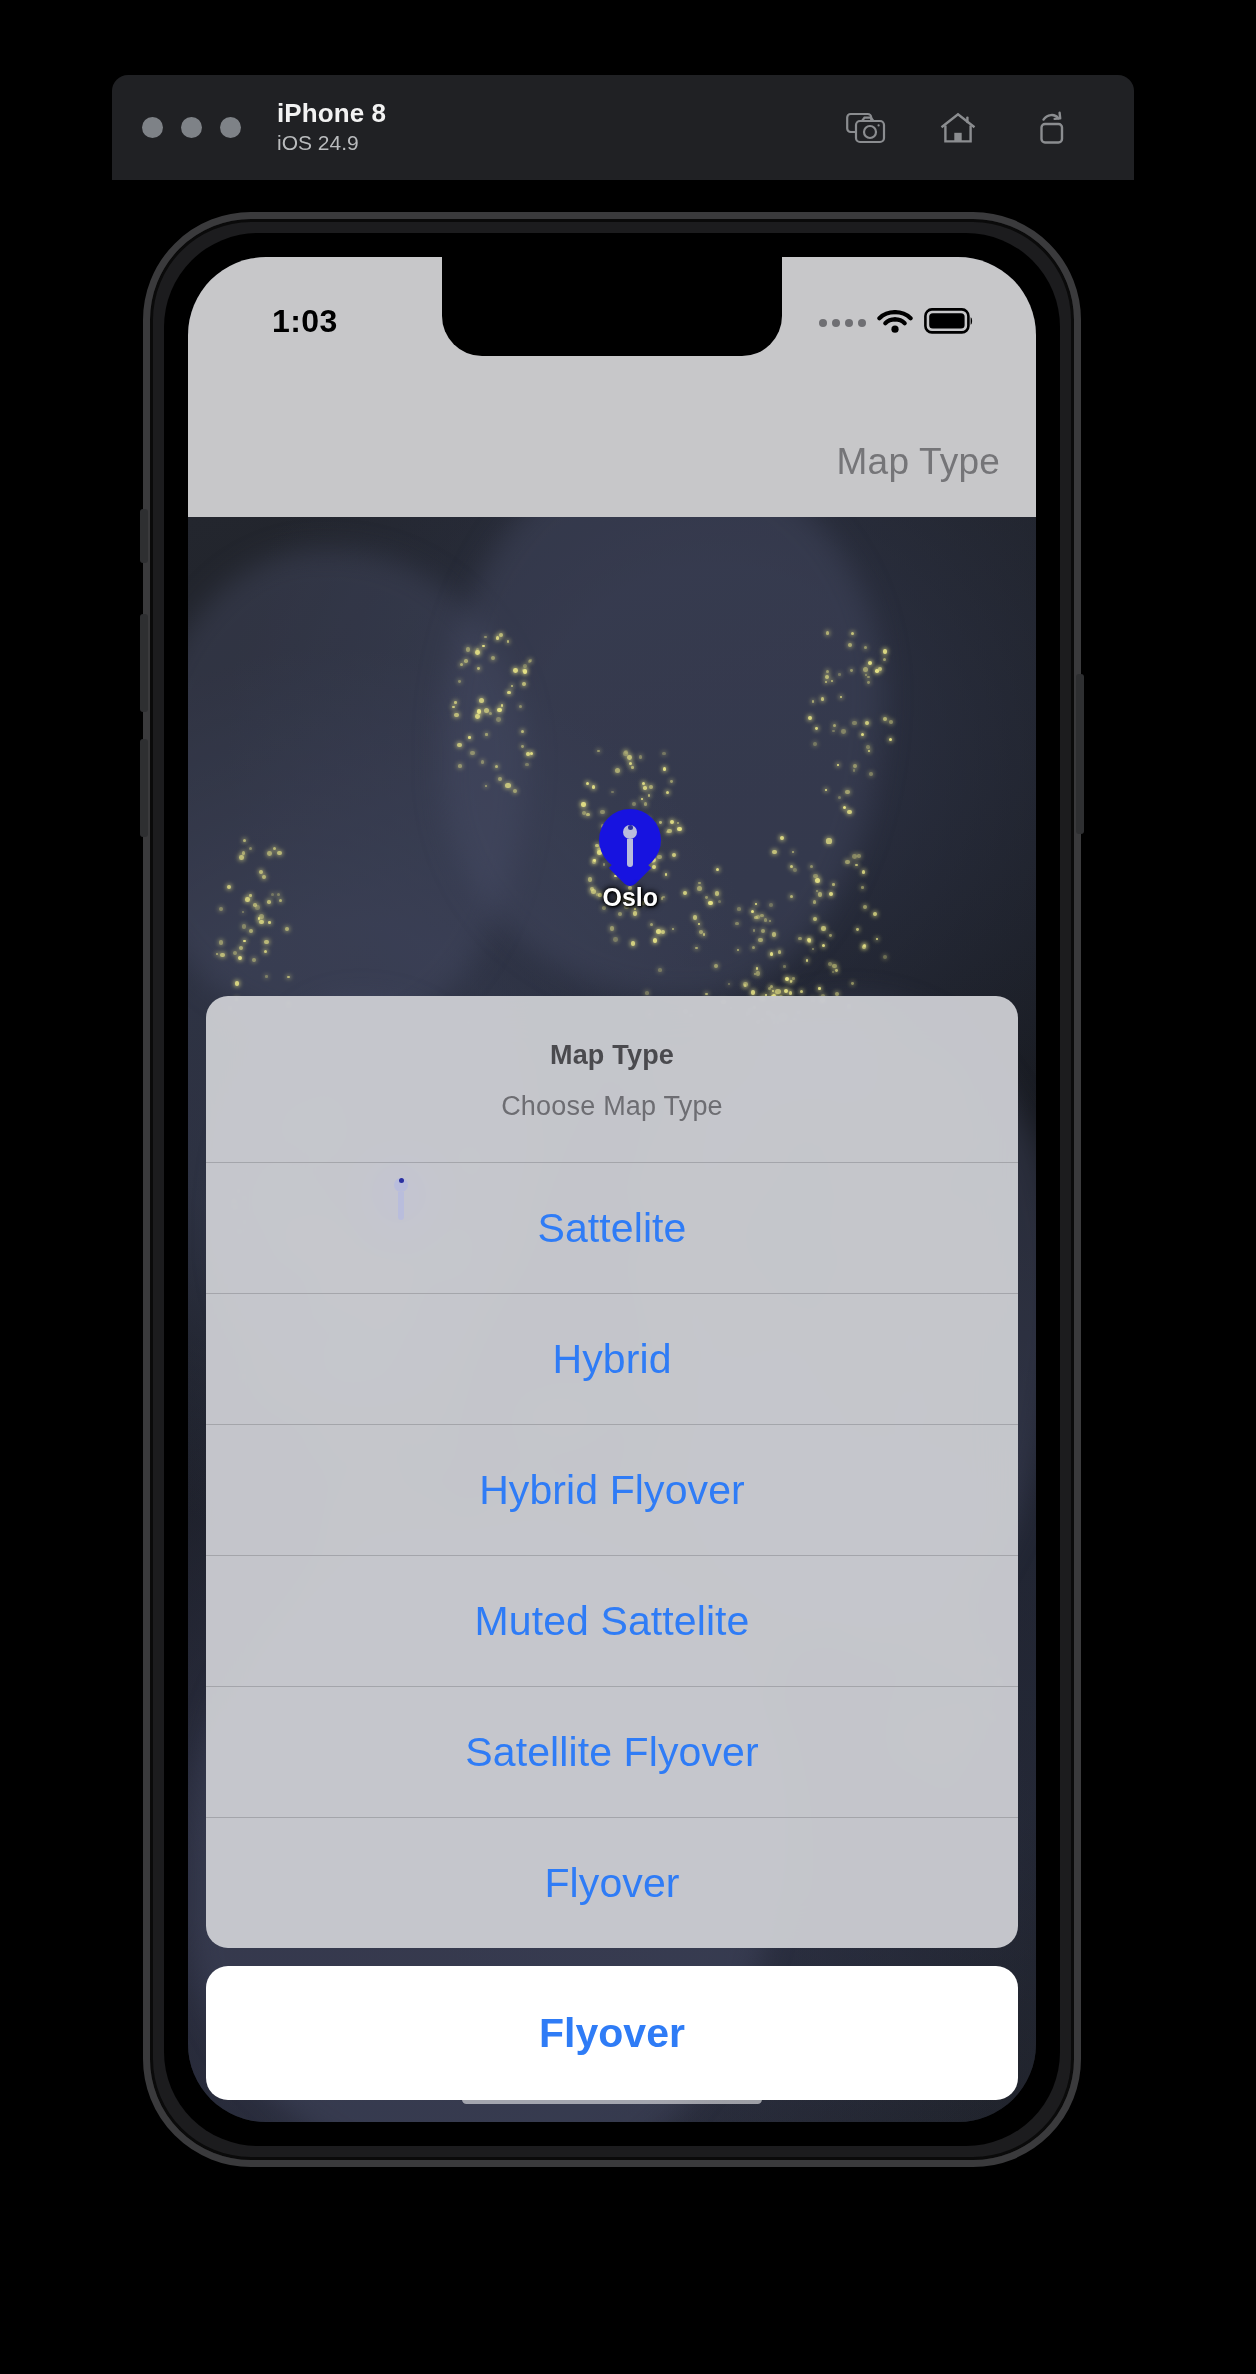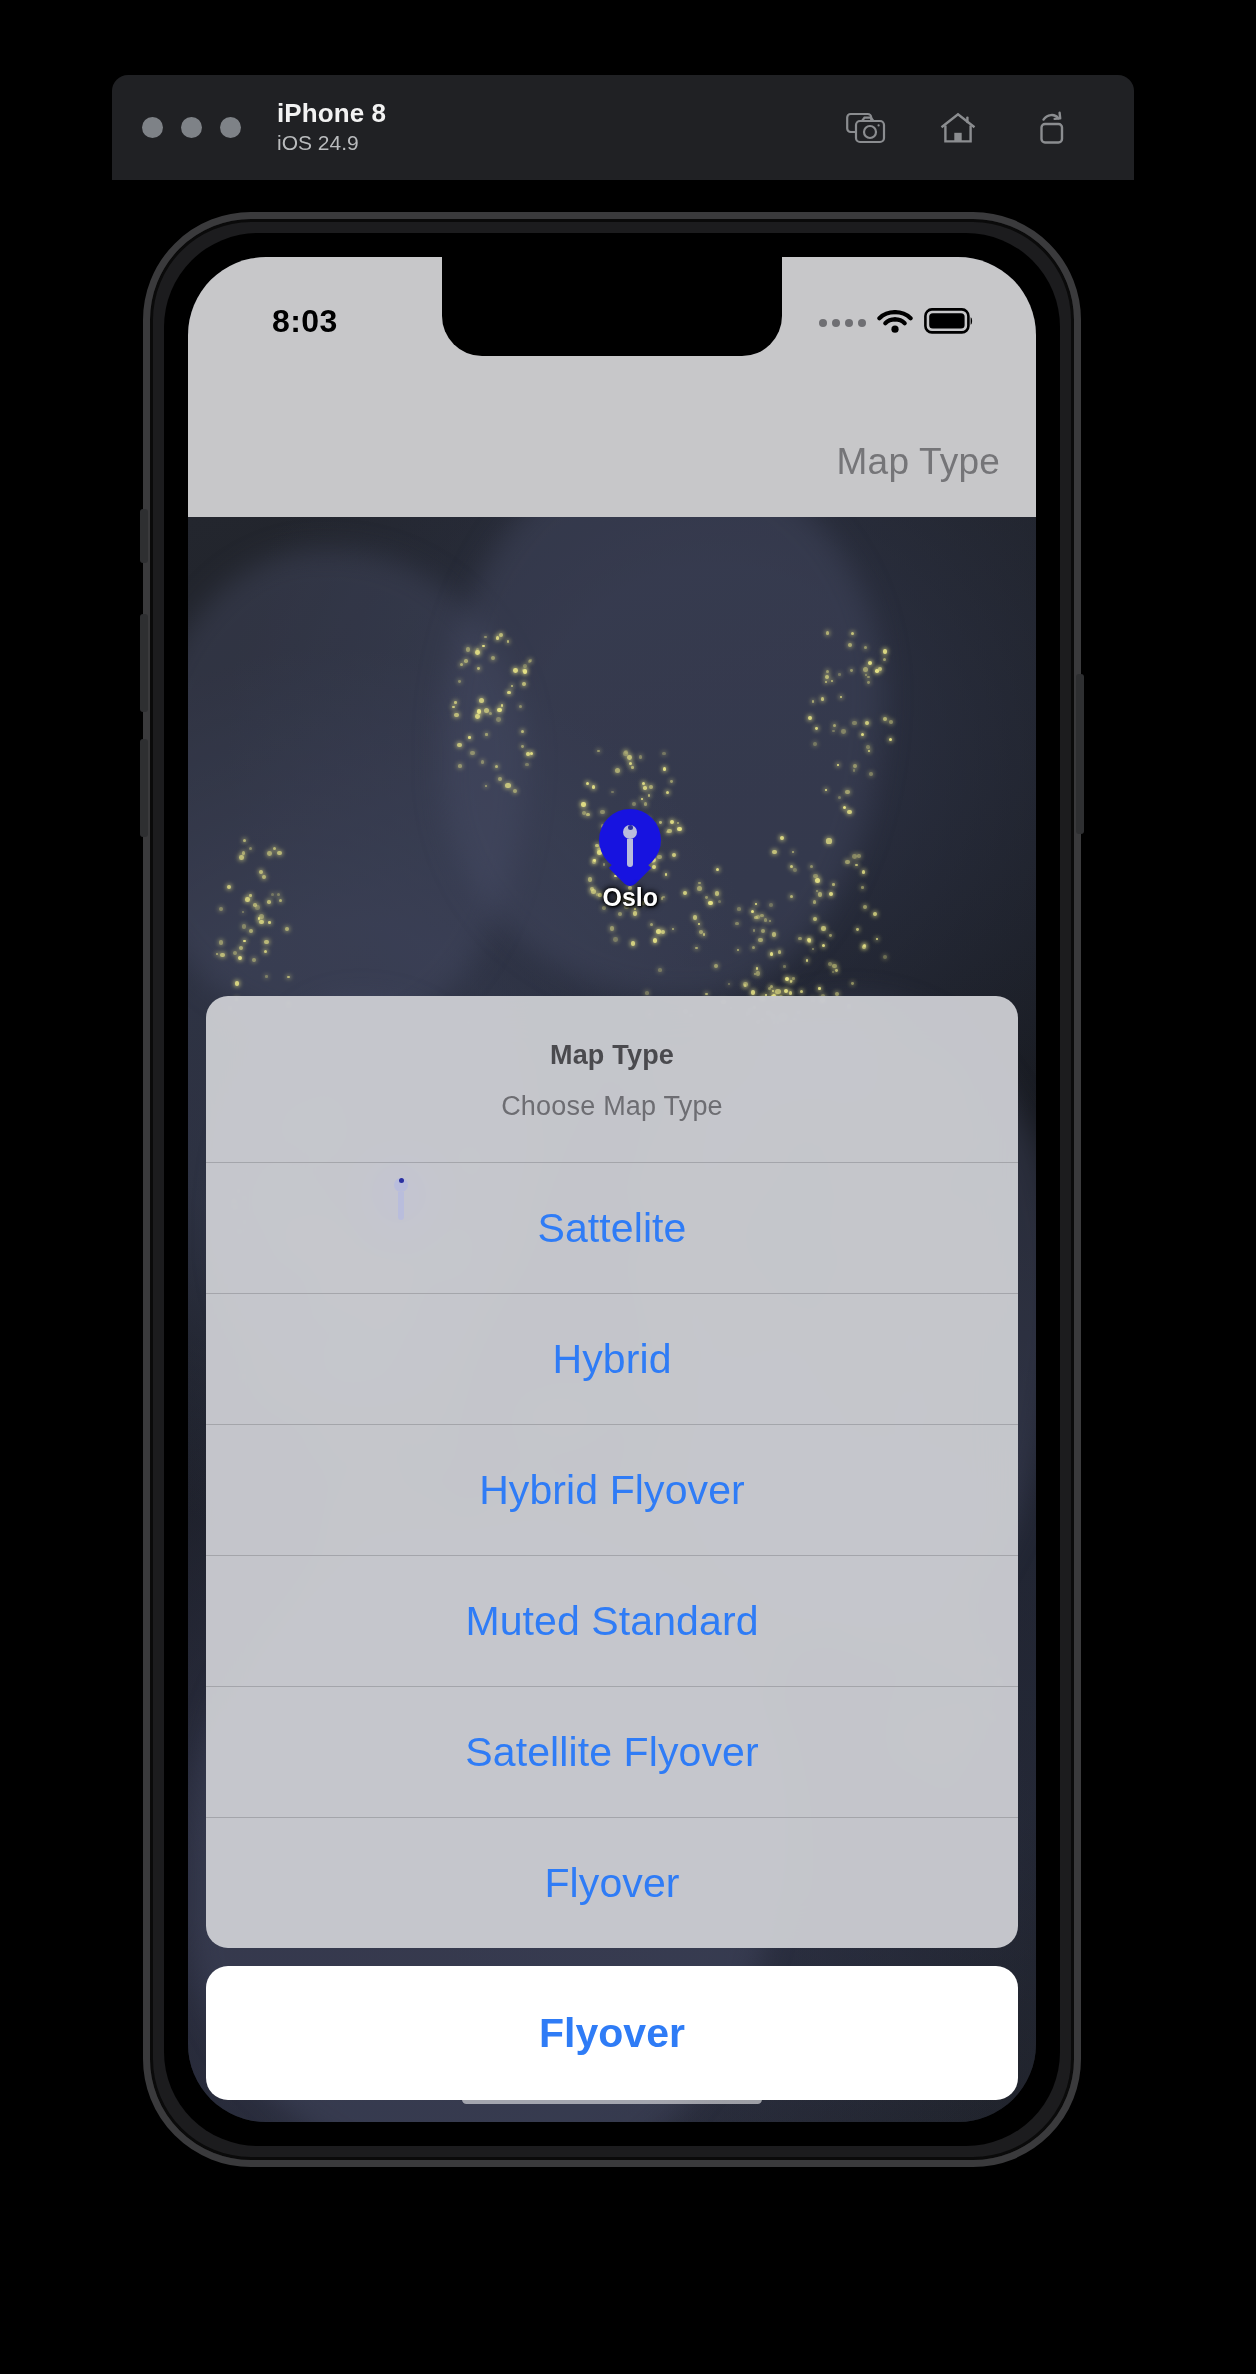--- a/index.html
+++ b/index.html
@@ -1785,33 +1785,33 @@
 
           <div class="sheet-wrap">
             <div class="sheet">
               <div class="sheet-header">
                 <div class="sheet-title">Map Type</div>
                 <div class="sheet-sub">Choose Map Type</div>
               </div>
               <div class="sheet-item">Sattelite</div>
               <div class="sheet-item">Hybrid</div>
               <div class="sheet-item">Hybrid Flyover</div>
-              <div class="sheet-item">Muted Standard</div>
+              <div class="sheet-item">Muted Sattelite</div>
               <div class="sheet-item">Satellite Flyover</div>
               <div class="sheet-item">Flyover</div>
             </div>
             <div class="cancel-btn">Flyover</div>
           </div>
 
           <div class="home-indicator"></div>
         </div>
 
         <div class="ios-top">
           <div class="notch"></div>
-          <div class="status-time">8:03</div>
+          <div class="status-time">1:03</div>
           <div class="status-right">
             <span class="sig-dots">
               <i></i>
                 <i></i>
                 <i></i>
                 <i></i>
             </span>
             <span>
               <svg width="36" height="27" viewBox="0 0 36 27">
                 <path d="M18 5.2c6.2 0 11.8 2.3 15.6 6.1" fill="none" stroke="#000" stroke-width="4.2" stroke-linecap="round"></path>

